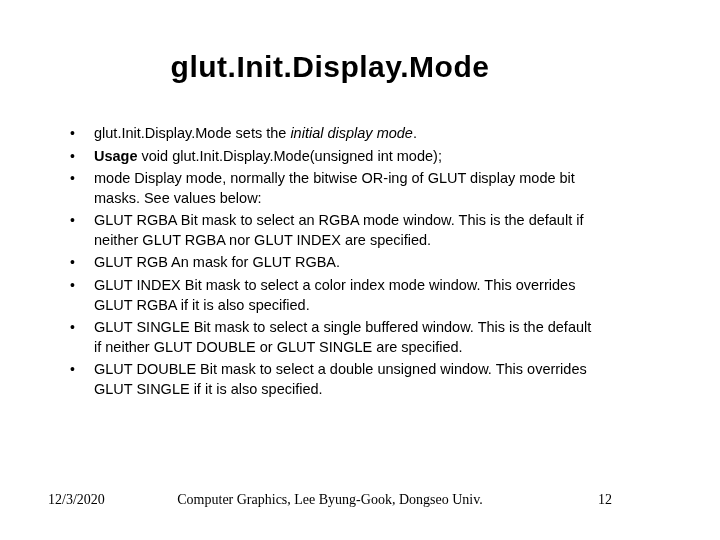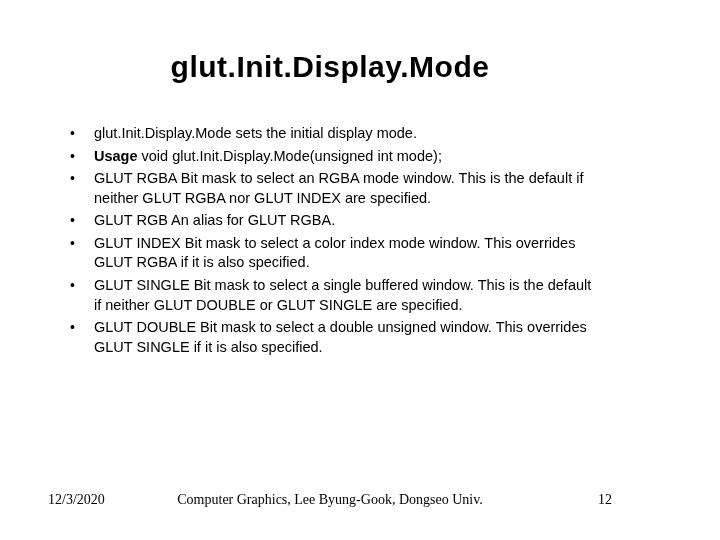--- a/index.html
+++ b/index.html
@@ -38,21 +38,21 @@
     line-height: 1.35;
     margin-bottom: 3px;
   }
   ul.bullets li::before {
     content: "•";
     position: absolute;
     left: 4px;
     top: 0;
     font-size: 14px;
   }
-  .italic { }
+  .italic { font-style: italic; }
   .bold { font-weight: bold; }
   .footer {
     position: absolute;
     left: 0;
     right: 0;
     bottom: 32px;
     padding: 0 48px;
     font-size: 14px;
     display: flex;
     justify-content: space-between;
@@ -73,22 +73,23 @@
 
   <div class="title">glut.Init.Display.Mode</div>
 
   <ul class="bullets">
     <li>
       <span>glut.Init.Display.Mode sets the </span><span class="italic">initial display mode</span><span>.</span>
     </li>
     <li>
       <span class="bold">Usage</span><span> void glut.Init.Display.Mode(unsigned int mode);</span>
     </li>
+    <li><span>mode Display mode, normally the bitwise OR-ing of GLUT display mode bit masks. See values below:</span></li>
     <li><span>GLUT RGBA Bit mask to select an RGBA mode window. This is the default if neither GLUT RGBA nor GLUT INDEX are specified.</span></li>
-    <li><span>GLUT RGB An alias for GLUT RGBA.</span></li>
+    <li><span>GLUT RGB An mask for GLUT RGBA.</span></li>
     <li><span>GLUT INDEX Bit mask to select a color index mode window. This overrides GLUT RGBA if it is also specified.</span></li>
     <li><span>GLUT SINGLE Bit mask to select a single buffered window. This is the default if neither GLUT DOUBLE or GLUT SINGLE are specified.</span></li>
     <li><span>GLUT DOUBLE Bit mask to select a double unsigned window. This overrides GLUT SINGLE if it is also specified.</span></li>
   </ul>
 
   <div class="footer">
     <span>12/3/2020</span>
     <span class="footer-center">Computer Graphics, Lee Byung-Gook, Dongseo Univ.</span>
     <span>12</span>
   </div>

